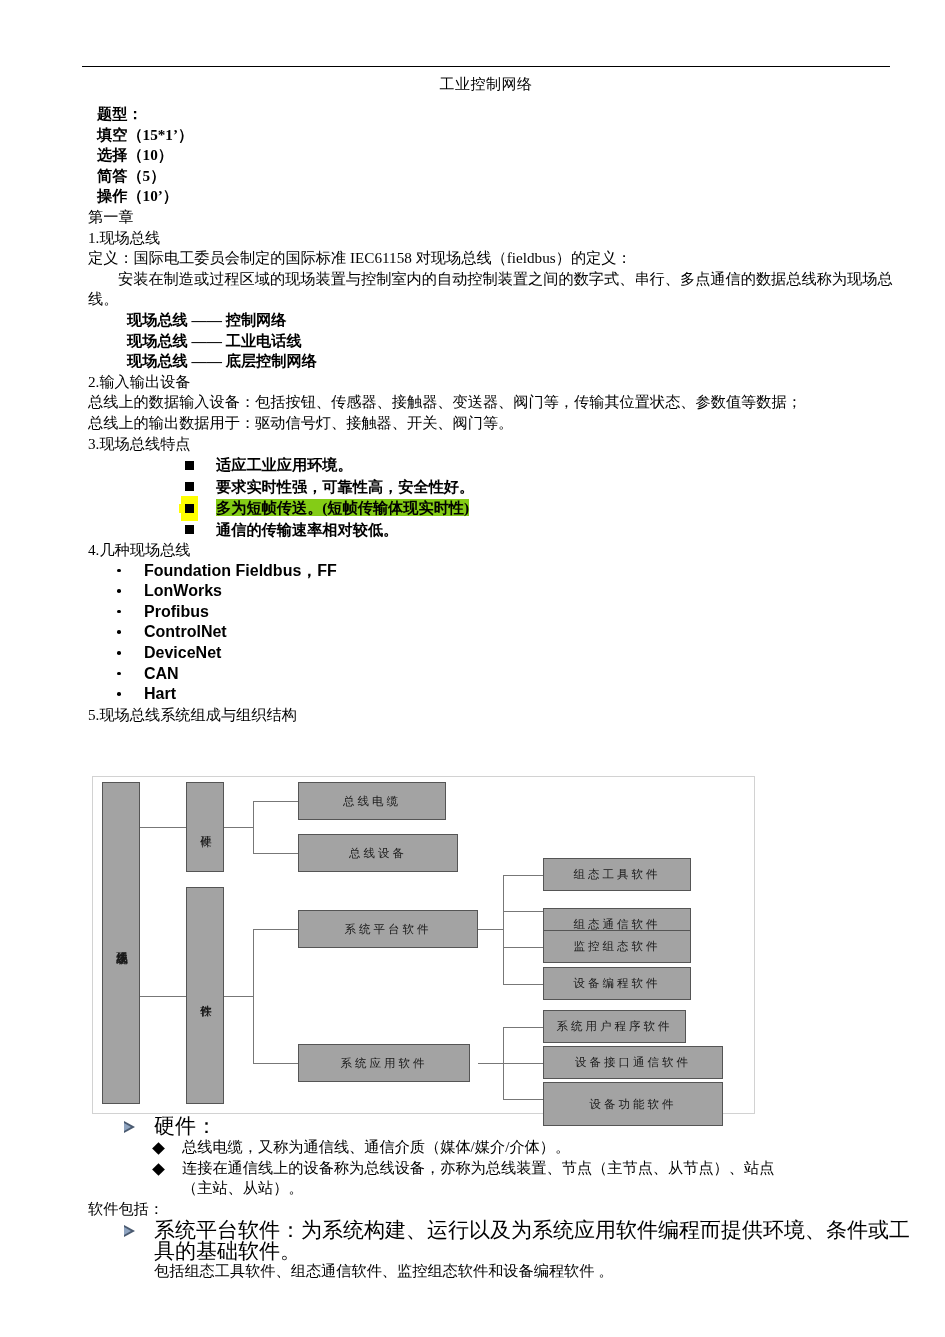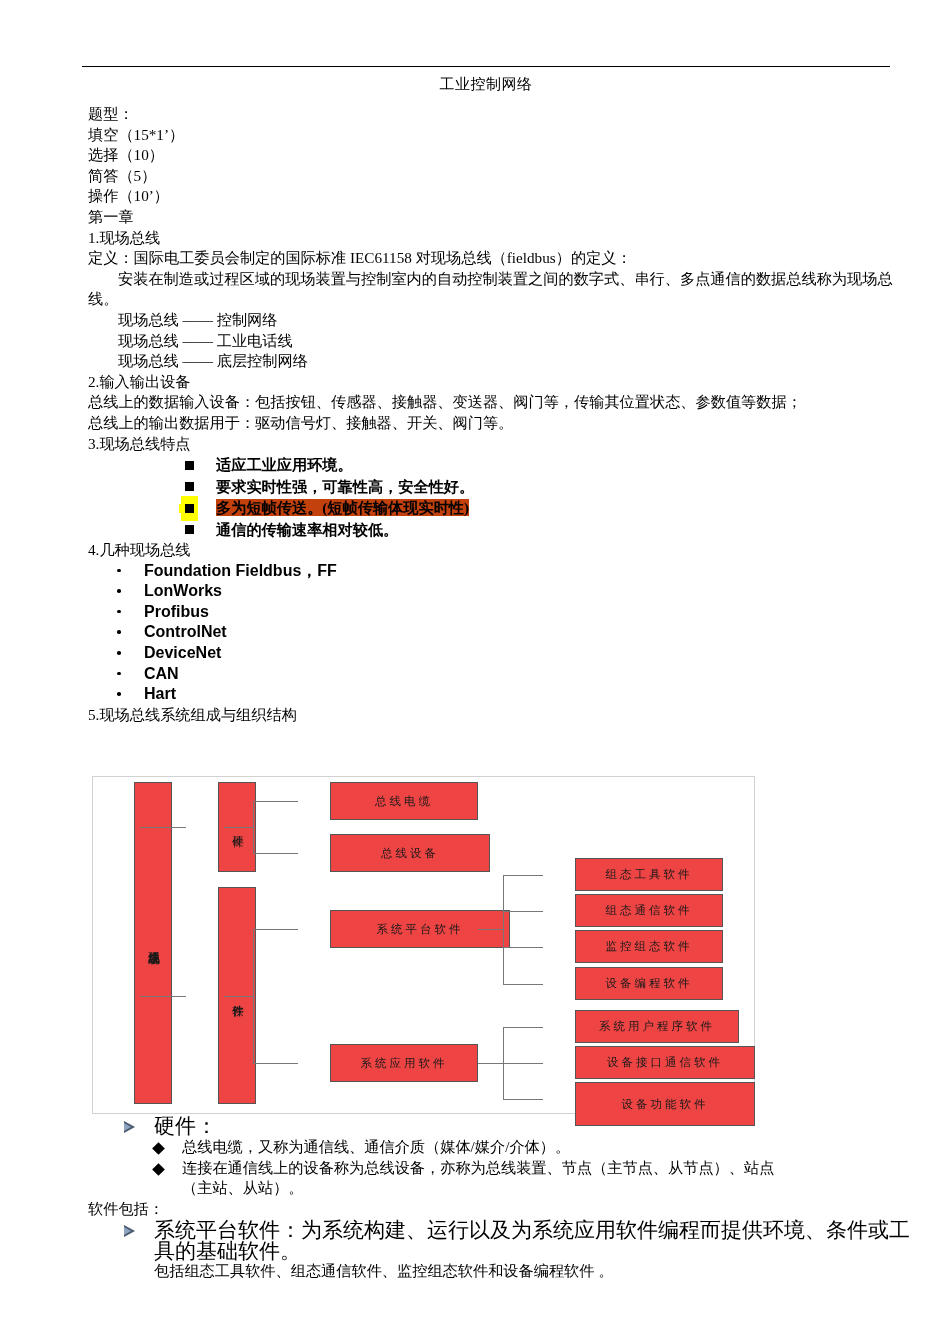--- a/index.html
+++ b/index.html
@@ -20,36 +20,36 @@
   }
   .doc-title{
     position:absolute;left:82px;top:74px;width:808px;
     text-align:center;font-size:15px;line-height:20px;
     letter-spacing:.5px;
   }
 
   
   .body-wrap{position:absolute;left:88px;top:104px;width:812px;}
   .ln{font-size:15.2px;line-height:20.6px;white-space:pre-wrap;}
-  .b{font-weight:normal;}
+  .b{font-weight:bold;margin-left:9px;}
   .indent1{text-indent:30px;}
 
   
   .sq-list{margin:0;padding:0;list-style:none;}
   .sq-item{
     position:relative;font-size:15.2px;line-height:21.5px;
     font-weight:bold;padding-left:128px;
   }
   .sq-item .sq{
     position:absolute;left:97px;top:6.5px;
     width:9px;height:9px;background:#000;
   }
   .sq-item.hl .sq{box-shadow:0 -4px 0 4px #ffff00,0 4px 0 4px #ffff00,
                               -6px 0 0 0 #ffff00;}
-  .hlbg{background:#c2410c;}
+  .hlbg{background:#84cc16;}
 
   
   .dot-list{margin:0;padding:0;list-style:none;}
   .dot-item{
     position:relative;font-size:16px;line-height:20.6px;
     font-weight:bold;padding-left:56px;
     font-family:"Liberation Sans","DejaVu Sans",sans-serif;
   }
   .dot-item .dot{
     position:absolute;left:29px;top:8px;
@@ -77,26 +77,25 @@
     background:#000;transform:rotate(45deg);
   }
   .dia-cont{padding-left:94px;font-size:15.2px;line-height:20.8px;}
 
   
   .diagram{
     position:absolute;left:92px;top:776px;width:661px;height:336px;
     border:1px solid #d2d2d2;background:#fff;
   }
   .dbox{
-    position:absolute;border:1.5px solid #555;background:#ef4444;
+    position:absolute;border:1.5px solid #555;background:#a3a3a3;
     font-family:"Liberation Sans","DejaVu Sans",sans-serif;
     display:flex;align-items:center;justify-content:center;
     font-size:11.5px;color:#1a1a1a;letter-spacing:3px;
     box-sizing:border-box;
-    margin-left:32px;
   }
   .dbox.v{
     letter-spacing:0;line-height:1.9;
     writing-mode:vertical-rl;text-orientation:upright;
   }
   .ln-h{position:absolute;height:0;border-top:1.4px solid #777;}
   .ln-v{position:absolute;width:0;border-left:1.4px solid #777;}
 </style>
 </head>
 <body>
@@ -199,41 +198,41 @@
 
     <div class="dbox" style="left:205px;top:5px;width:148px;height:38px;">总线电缆</div>
     <div class="dbox" style="left:205px;top:57px;width:160px;height:38px;">总线设备</div>
 
     <div class="ln-h" style="left:131px;top:219px;width:29px;"></div>
     <div class="ln-v" style="left:160px;top:152px;height:134px;"></div>
     <div class="ln-h" style="left:160px;top:152px;width:45px;"></div>
     <div class="ln-h" style="left:160px;top:286px;width:45px;"></div>
 
     <div class="dbox" style="left:205px;top:133px;width:180px;height:38px;">系统平台软件</div>
-    <div class="dbox" style="left:205px;top:267px;width:148px;height:38px;">系统应用软件</div>
+    <div class="dbox" style="left:205px;top:267px;width:172px;height:38px;">系统应用软件</div>
 
     <div class="ln-h" style="left:385px;top:152px;width:25px;"></div>
     <div class="ln-v" style="left:410px;top:98px;height:109px;"></div>
     <div class="ln-h" style="left:410px;top:98px;width:40px;"></div>
     <div class="ln-h" style="left:410px;top:134px;width:40px;"></div>
     <div class="ln-h" style="left:410px;top:170px;width:40px;"></div>
     <div class="ln-h" style="left:410px;top:207px;width:40px;"></div>
 
     <div class="dbox" style="left:450px;top:81px;width:148px;height:33px;">组态工具软件</div>
-    <div class="dbox" style="left:450px;top:117px;width:148px;height:33px;">组态通信软件</div>
+    <div class="dbox" style="left:450px;top:131px;width:148px;height:33px;">组态通信软件</div>
     <div class="dbox" style="left:450px;top:153px;width:148px;height:33px;">监控组态软件</div>
     <div class="dbox" style="left:450px;top:190px;width:148px;height:33px;">设备编程软件</div>
 
     <div class="ln-h" style="left:385px;top:286px;width:25px;"></div>
     <div class="ln-v" style="left:410px;top:250px;height:72px;"></div>
     <div class="ln-h" style="left:410px;top:250px;width:40px;"></div>
     <div class="ln-h" style="left:410px;top:286px;width:40px;"></div>
     <div class="ln-h" style="left:410px;top:322px;width:40px;"></div>
 
-    <div class="dbox" style="left:450px;top:233px;width:164px;height:33px;">系统用户程序软件</div>
+    <div class="dbox" style="left:450px;top:233px;width:143px;height:33px;">系统用户程序软件</div>
     <div class="dbox" style="left:450px;top:269px;width:180px;height:33px;">设备接口通信软件</div>
     <div class="dbox" style="left:450px;top:305px;width:180px;height:44px;">设备功能软件</div>
   </div>
 
   <div style="position:absolute;left:88px;top:1116px;width:830px;">
 
     <div class="arw-item">
       <span class="arw"></span>
       <span>硬件：</span>
     </div>

